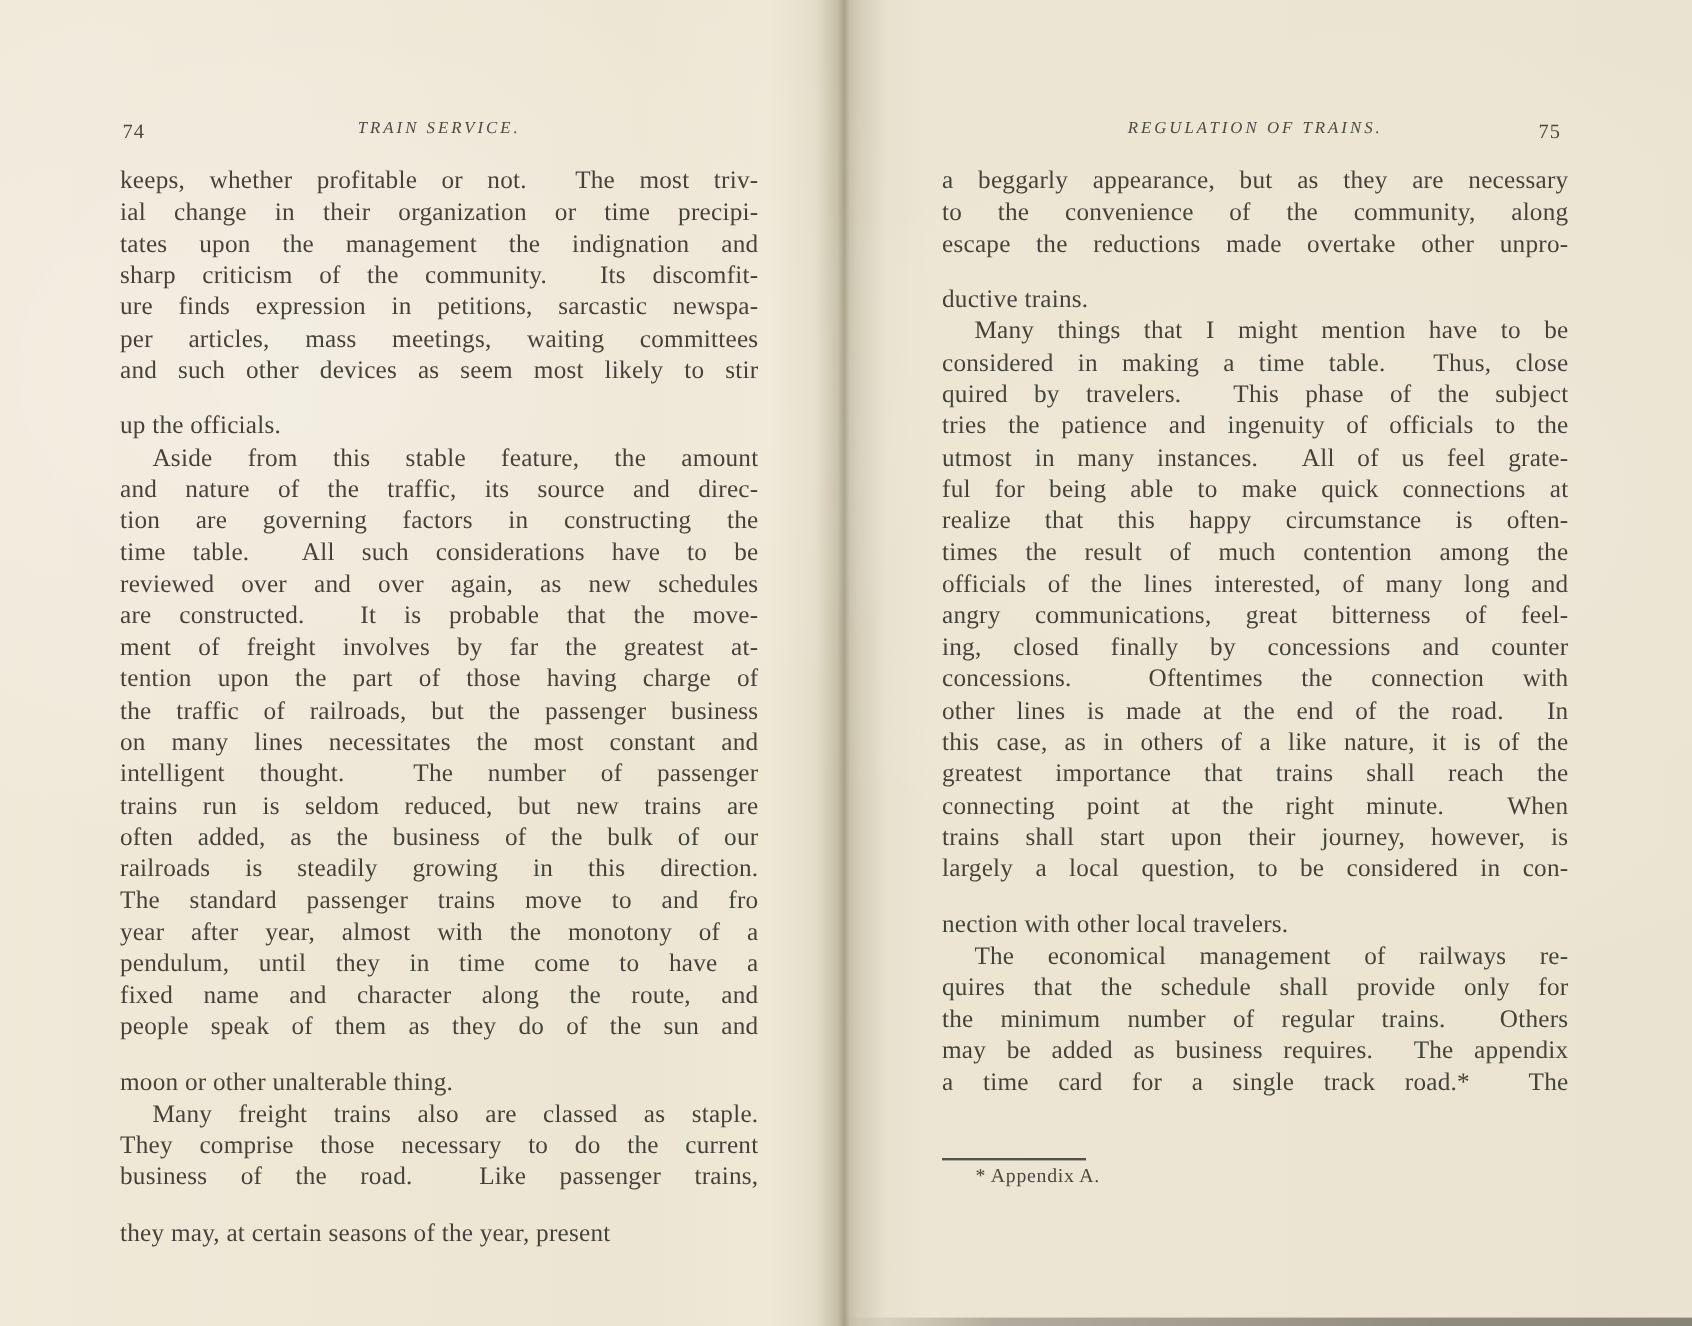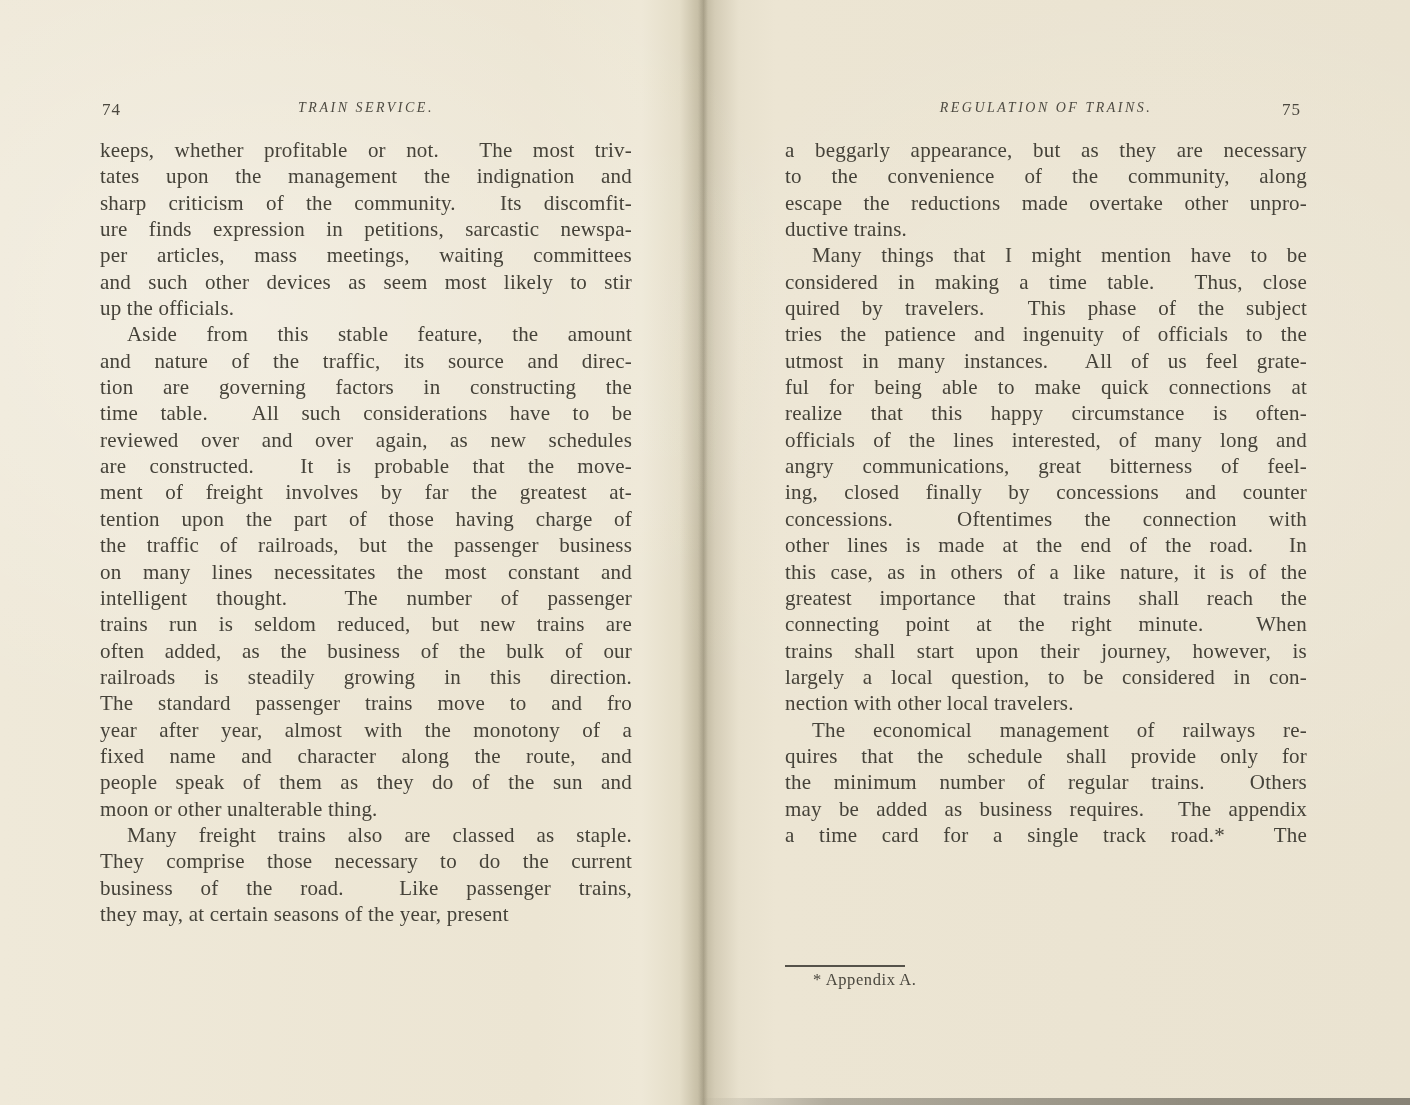--- a/index.html
+++ b/index.html
@@ -77,21 +77,21 @@
   .page.right .text-block { left: 80px;  width: 522px; }
 
   .line {
     white-space: pre-wrap;
     text-align: justify;
     text-align-last: justify;
     line-height: 26.35px;
     height: 26.35px;
     overflow: hidden;
   }
-  .line.end    { text-align-last: left; }
+  .line.end    { text-align-last: left; margin-top: 20px; }
   .line.indent { text-indent: 27px; }
 
   .footnote-rule {
     position: absolute;
     left: 80px;
     top: 961px;
     width: 120px;
     border-top: 2px solid #55524a;
   }
   .footnote {
@@ -125,20 +125,21 @@
 
 <div class="spread">
 
   <section class="page left">
     <header class="running-header">
       <span class="page-num num-left">74</span>
       <span class="running-head">TRAIN SERVICE.</span>
     </header>
     <div class="text-block">
         <div class="line">keeps, whether profitable or not.  The most triv-</div>
+        <div class="line">ial change in their organization or time precipi-</div>
         <div class="line">tates upon the management the indignation and</div>
         <div class="line">sharp criticism of the community.  Its discomfit-</div>
         <div class="line">ure finds expression in petitions, sarcastic newspa-</div>
         <div class="line">per articles, mass meetings, waiting committees</div>
         <div class="line">and such other devices as seem most likely to stir</div>
         <div class="line end">up the officials.</div>
         <div class="line indent">Aside from this stable feature, the amount</div>
         <div class="line">and nature of the traffic, its source and direc-</div>
         <div class="line">tion are governing factors in constructing the</div>
         <div class="line">time table.  All such considerations have to be</div>
@@ -147,20 +148,21 @@
         <div class="line">ment of freight involves by far the greatest at-</div>
         <div class="line">tention upon the part of those having charge of</div>
         <div class="line">the traffic of railroads, but the passenger business</div>
         <div class="line">on many lines necessitates the most constant and</div>
         <div class="line">intelligent thought.  The number of passenger</div>
         <div class="line">trains run is seldom reduced, but new trains are</div>
         <div class="line">often added, as the business of the bulk of our</div>
         <div class="line">railroads is steadily growing in this direction.</div>
         <div class="line">The standard passenger trains move to and fro</div>
         <div class="line">year after year, almost with the monotony of a</div>
+        <div class="line">pendulum, until they in time come to have a</div>
         <div class="line">fixed name and character along the route, and</div>
         <div class="line">people speak of them as they do of the sun and</div>
         <div class="line end">moon or other unalterable thing.</div>
         <div class="line indent">Many freight trains also are classed as staple.</div>
         <div class="line">They comprise those necessary to do the current</div>
         <div class="line">business of the road.  Like passenger trains,</div>
         <div class="line end">they may, at certain seasons of the year, present</div>
       </div>
   </section>
 
@@ -174,20 +176,21 @@
         <div class="line">to the convenience of the community, along</div>
         <div class="line">escape the reductions made overtake other unpro-</div>
         <div class="line end">ductive trains.</div>
         <div class="line indent">Many things that I might mention have to be</div>
         <div class="line">considered in making a time table.  Thus, close</div>
         <div class="line">quired by travelers.  This phase of the subject</div>
         <div class="line">tries the patience and ingenuity of officials to the</div>
         <div class="line">utmost in many instances.  All of us feel grate-</div>
         <div class="line">ful for being able to make quick connections at</div>
         <div class="line">realize that this happy circumstance is often-</div>
+        <div class="line">times the result of much contention among the</div>
         <div class="line">officials of the lines interested, of many long and</div>
         <div class="line">angry communications, great bitterness of feel-</div>
         <div class="line">ing, closed finally by concessions and counter</div>
         <div class="line">concessions.  Oftentimes the connection with</div>
         <div class="line">other lines is made at the end of the road.  In</div>
         <div class="line">this case, as in others of a like nature, it is of the</div>
         <div class="line">greatest importance that trains shall reach the</div>
         <div class="line">connecting point at the right minute.  When</div>
         <div class="line">trains shall start upon their journey, however, is</div>
         <div class="line">largely a local question, to be considered in con-</div>

